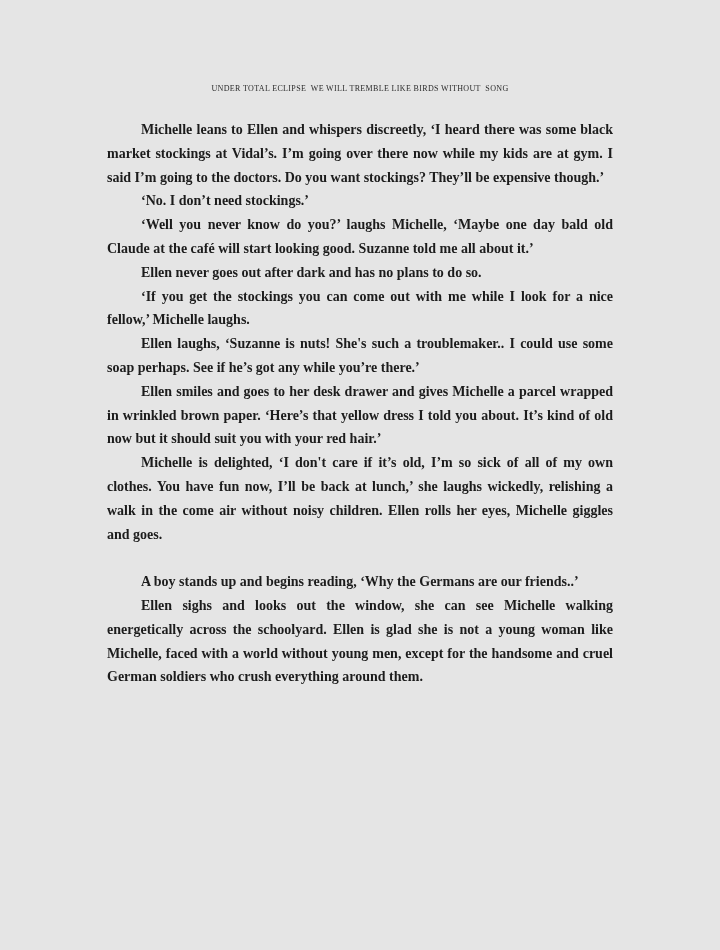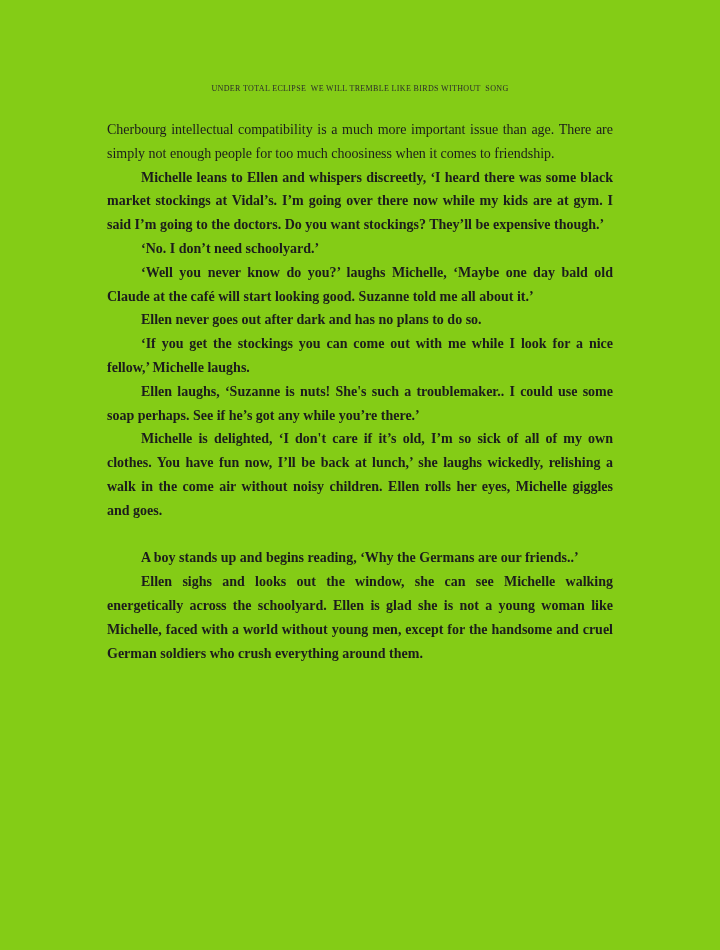--- a/index.html
+++ b/index.html
@@ -8,21 +8,21 @@
       height: 950px;
       background: #ffffff;
       position: relative;
       font-family: "Liberation Serif", serif;
       color: #1c1c1c;
       overflow: hidden;
     }
     .page {
       position: absolute;
       inset: 0;
-      background: #84cc16;
+      background: #e5e5e5;
     }
     .running-header {
       position: absolute;
       top: 84px;
       left: 0;
       width: 100%;
       text-align: center;
       font-size: 8px;
       letter-spacing: 0.35px;
       white-space: pre;
@@ -44,34 +44,34 @@
   </style>
 </head>
 <body>
 
 <div class="page">
 
   <div class="running-header">UNDER TOTAL ECLIPSE  WE WILL TREMBLE LIKE BIRDS WITHOUT  SONG</div>
 
   <div class="body-text">
 
-    <p>Cherbourg intellectual compatibility is a much more important issue than age. There are simply not enough people for too much choosiness when it comes to friendship.</p>
 
     <p class="indent">Michelle leans to Ellen and whispers discreetly, ‘I heard there was some black market stockings at Vidal’s. I’m going over there now while my kids are at gym. I said I’m going to the doctors. Do you want stockings? They’ll be expensive though.’</p>
 
-    <p class="indent">‘No. I don’t need schoolyard.’</p>
+    <p class="indent">‘No. I don’t need stockings.’</p>
 
     <p class="indent">‘Well you never know do you?’ laughs Michelle, ‘Maybe one day bald old Claude at the café will start looking good. Suzanne told me all about it.’</p>
 
     <p class="indent">Ellen never goes out after dark and has no plans to do so.</p>
 
     <p class="indent">‘If you get the stockings you can come out with me while I look for a nice fellow,’ Michelle laughs.</p>
 
     <p class="indent">Ellen laughs, ‘Suzanne is nuts! She's such a troublemaker.. I could use some soap perhaps. See if he’s got any while you’re there.’</p>
 
+    <p class="indent">Ellen smiles and goes to her desk drawer and gives Michelle a parcel wrapped in wrinkled brown paper. ‘Here’s that yellow dress I told you about. It’s kind of old now but it should suit you with your red hair.’</p>
 
     <p class="indent">Michelle is delighted, ‘I don't care if it’s old, I’m so sick of all of my own clothes. You have fun now, I’ll be back at lunch,’ she laughs wickedly, relishing a walk in the come air without noisy children. Ellen rolls her eyes, Michelle giggles and goes.</p>
 
     <div class="scene-break"></div>
 
 
     <p class="indent">A boy stands up and begins reading, ‘Why the Germans are our friends..’</p>
 
     <p class="indent">Ellen sighs and looks out the window, she can see Michelle walking energetically across the schoolyard. Ellen is glad she is not a young woman like Michelle, faced with a world without young men, except for the handsome and cruel German soldiers who crush everything around them.</p>
 

